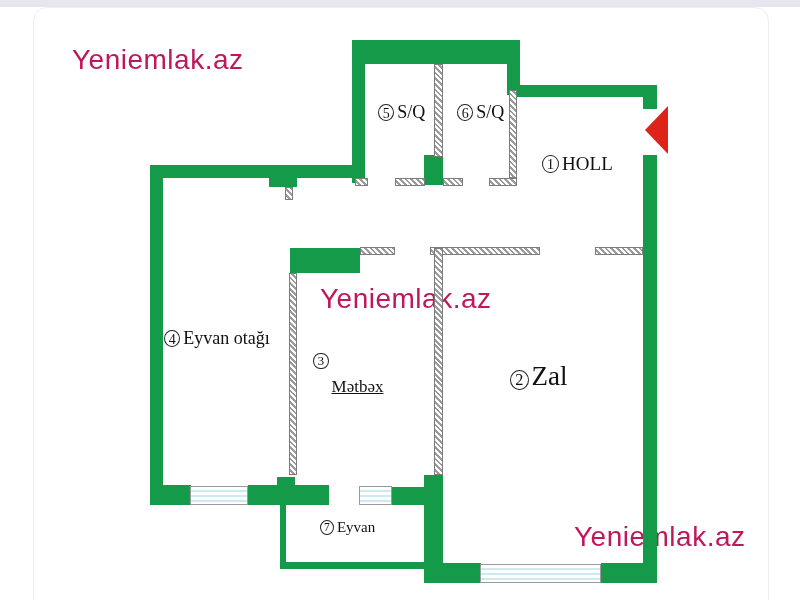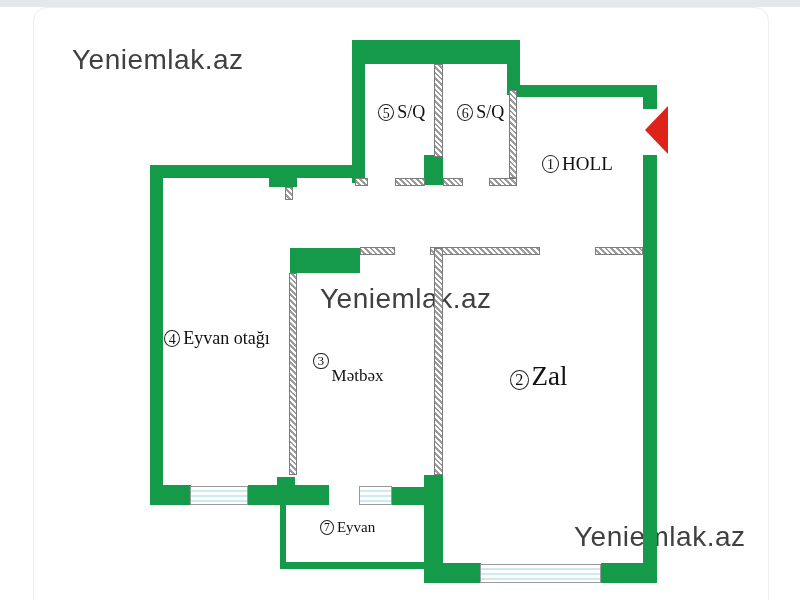--- a/index.html
+++ b/index.html
@@ -5,21 +5,21 @@
   html,body{margin:0;padding:0;}
   body{width:800px;height:600px;background:#fff;font-family:"Liberation Sans",sans-serif;}
   #stage{position:relative;width:800px;height:600px;overflow:hidden;background:#fff;}
 
   
   .topstrip{position:absolute;left:0;top:0;width:800px;height:7px;background:#e6e6ef;}
   .card{position:absolute;left:33px;top:7px;width:736px;height:600px;background:#fff;
         border:1px solid #ededf2;border-radius:14px 14px 0 0;box-sizing:border-box;}
 
   
-  .wm{position:absolute;color:#404040;font-size:28px;letter-spacing:.5px;white-space:nowrap;}
+  .wm{position:absolute;color:#be185d;font-size:28px;letter-spacing:.5px;white-space:nowrap;}
 
   
   .g{position:absolute;background:var(--green,#149a48);}
   .h{position:absolute;box-sizing:border-box;border:1px solid #7d7d7d;
      background:repeating-linear-gradient(45deg,#ffffff 0 2px,#9b9b9b 2px 4px);}
   .w{position:absolute;box-sizing:border-box;border:1px solid #9a9a9a;
      background:repeating-linear-gradient(180deg,#ffffff 0 3px,var(--winblue,#cdeaf2) 3px 5px);}
 
   
   .arrow-left{position:absolute;width:0;height:0;
@@ -90,21 +90,21 @@
     <span>HOLL</span>
   </div>
 
   <div class="label" style="left:510px;top:361px;font-size:27px;">
     <span class="cnum" style="font-size:.6em;margin-top:.55em;">2</span>
     <span>Zal</span>
   </div>
 
   <div class="label" style="left:313px;top:351px;font-size:17px;">
     <span class="cnum">3</span>
-    <span style="margin-top:15px;">Mətbəx</span>
+    <span style="margin-top:26px;text-decoration:underline;">Mətbəx</span>
   </div>
 
   <div class="label" style="left:164px;top:328px;font-size:18px;">
     <span class="cnum">4</span>
     <span>Eyvan otağı</span>
   </div>
 
   <div class="label" style="left:378px;top:102px;font-size:18px;">
     <span class="cnum">5</span>
     <span>S/Q</span>

